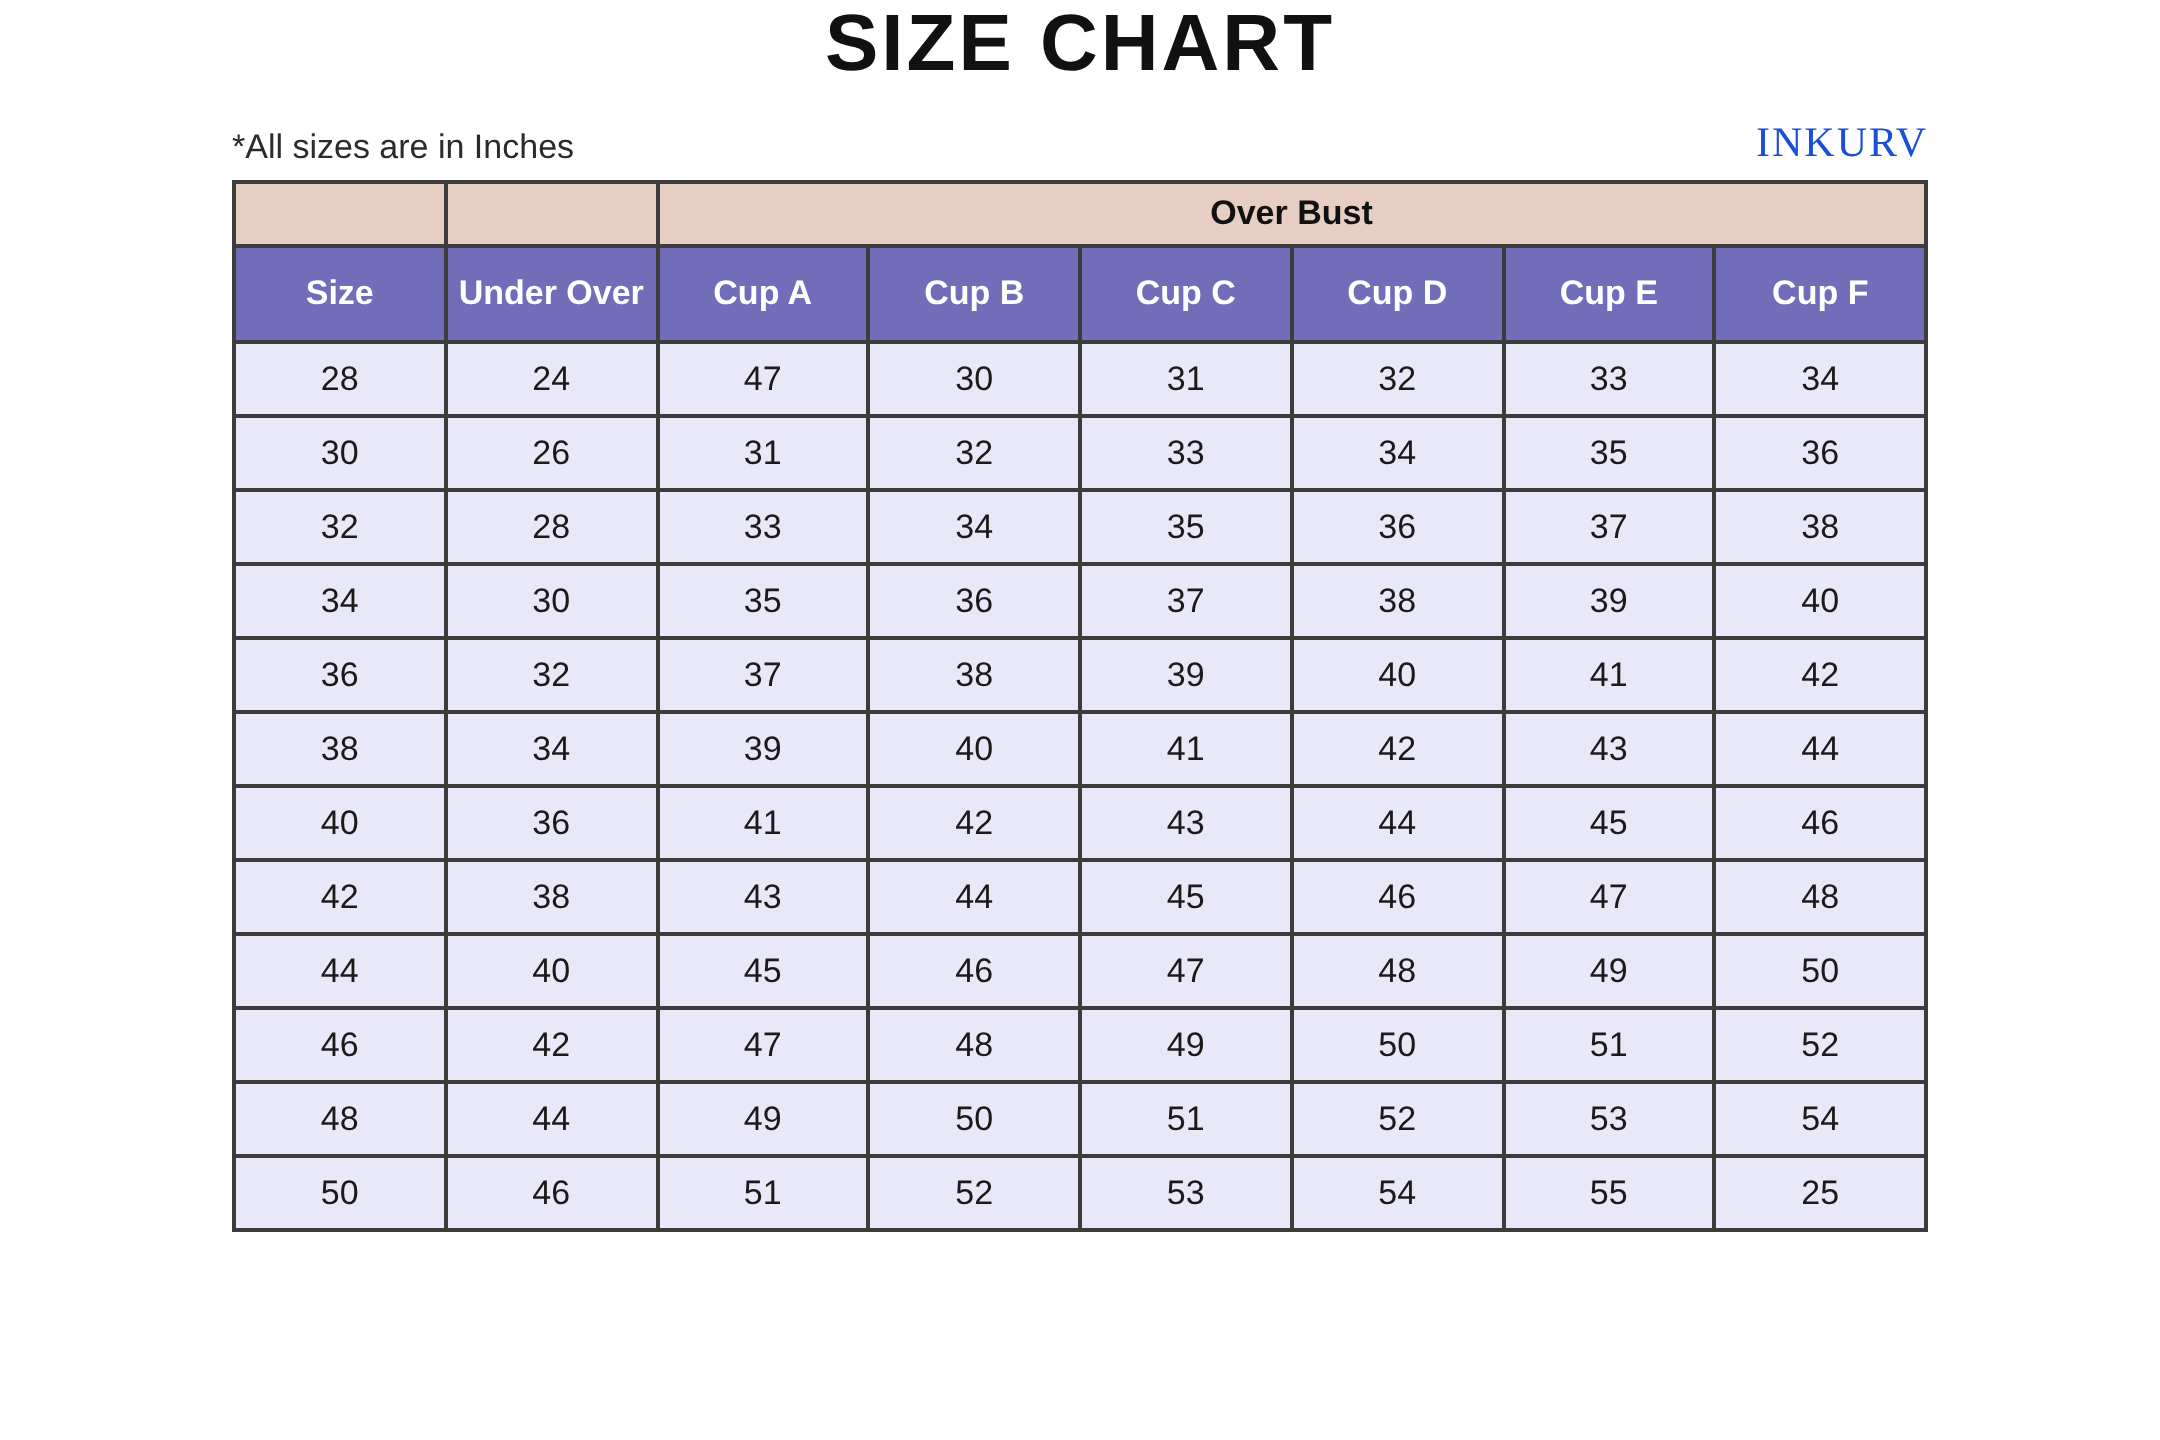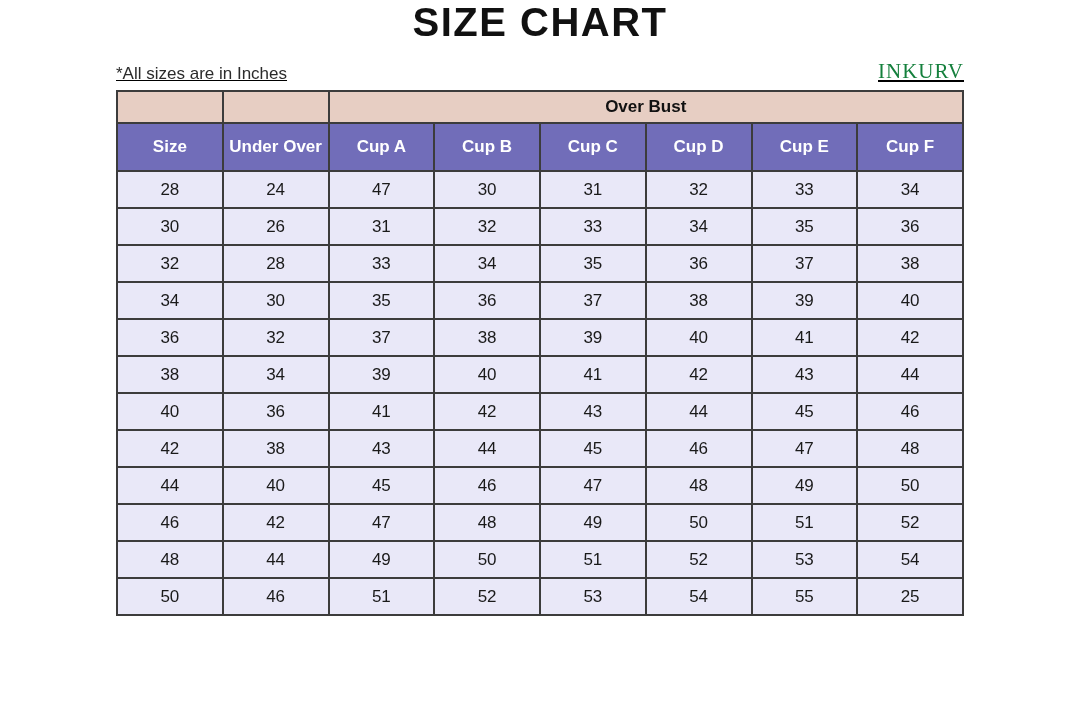--- a/index.html
+++ b/index.html
@@ -18,31 +18,30 @@
     letter-spacing: 1.5px;
     color: #111111;
   }
 
   .subhead {
     width: 848px;
     margin: 14px auto 6px 116px;
     display: flex;
     justify-content: space-between;
     align-items: flex-end;
-    text-decoration: underline;
   }
   .note {
     font-size: 17px;
     color: #2b2b2b;
   }
   .brand {
     font-family: "Liberation Serif", serif;
     font-size: 21px;
     letter-spacing: 1px;
-    color: #15803d;
+    color: #1d4ed8;
   }
 
   table.size-chart {
     margin-left: 116px;
     width: 848px;
     border-collapse: collapse;
     table-layout: fixed;
   }
   table.size-chart th, table.size-chart td {
     border: 2px solid #3c3c3c;

